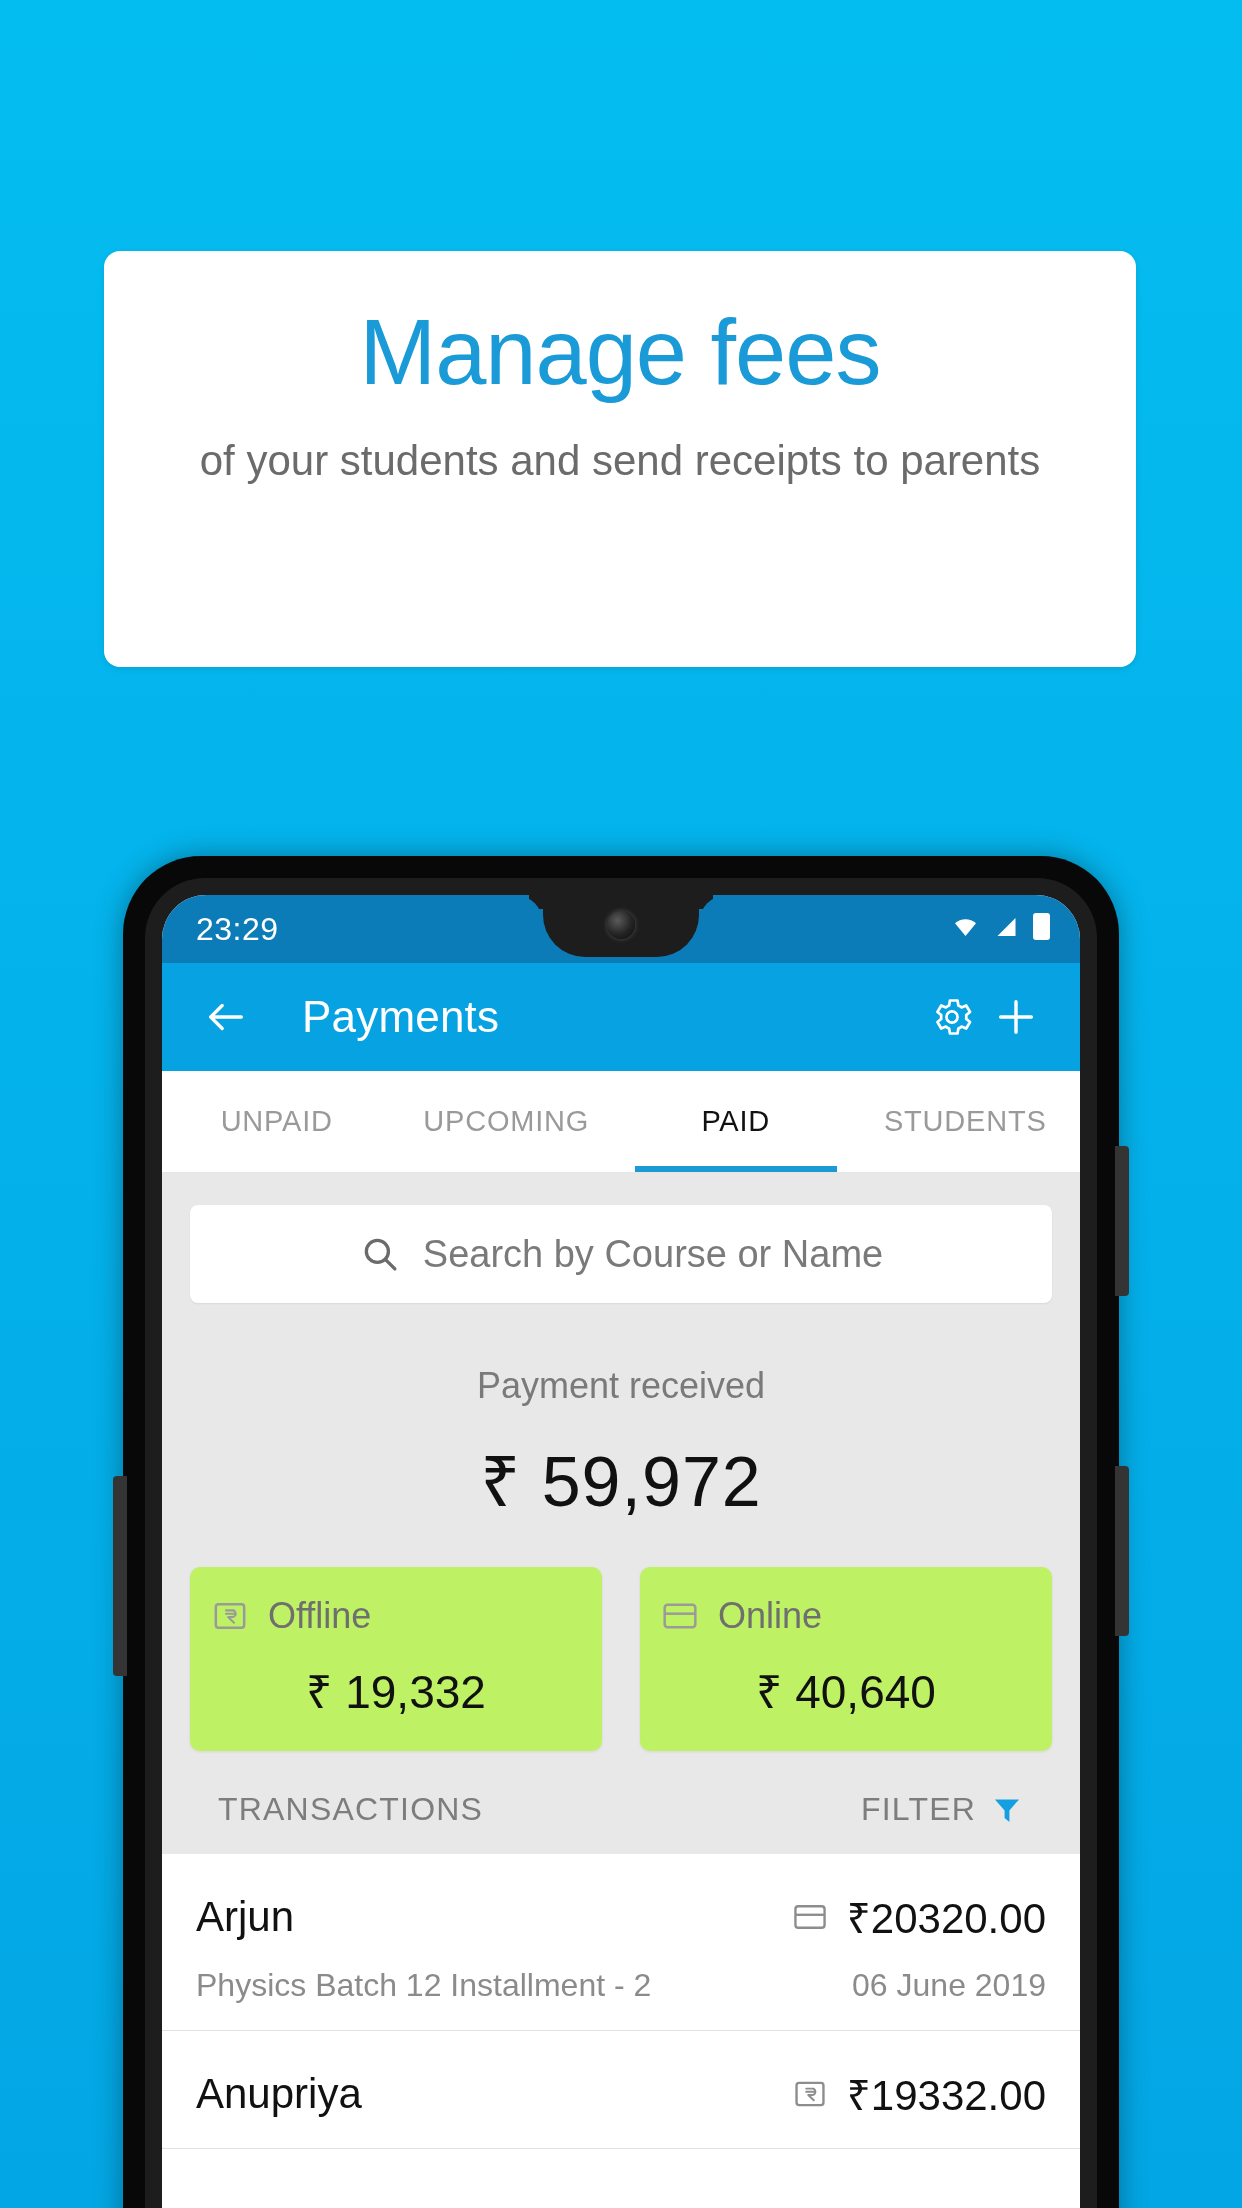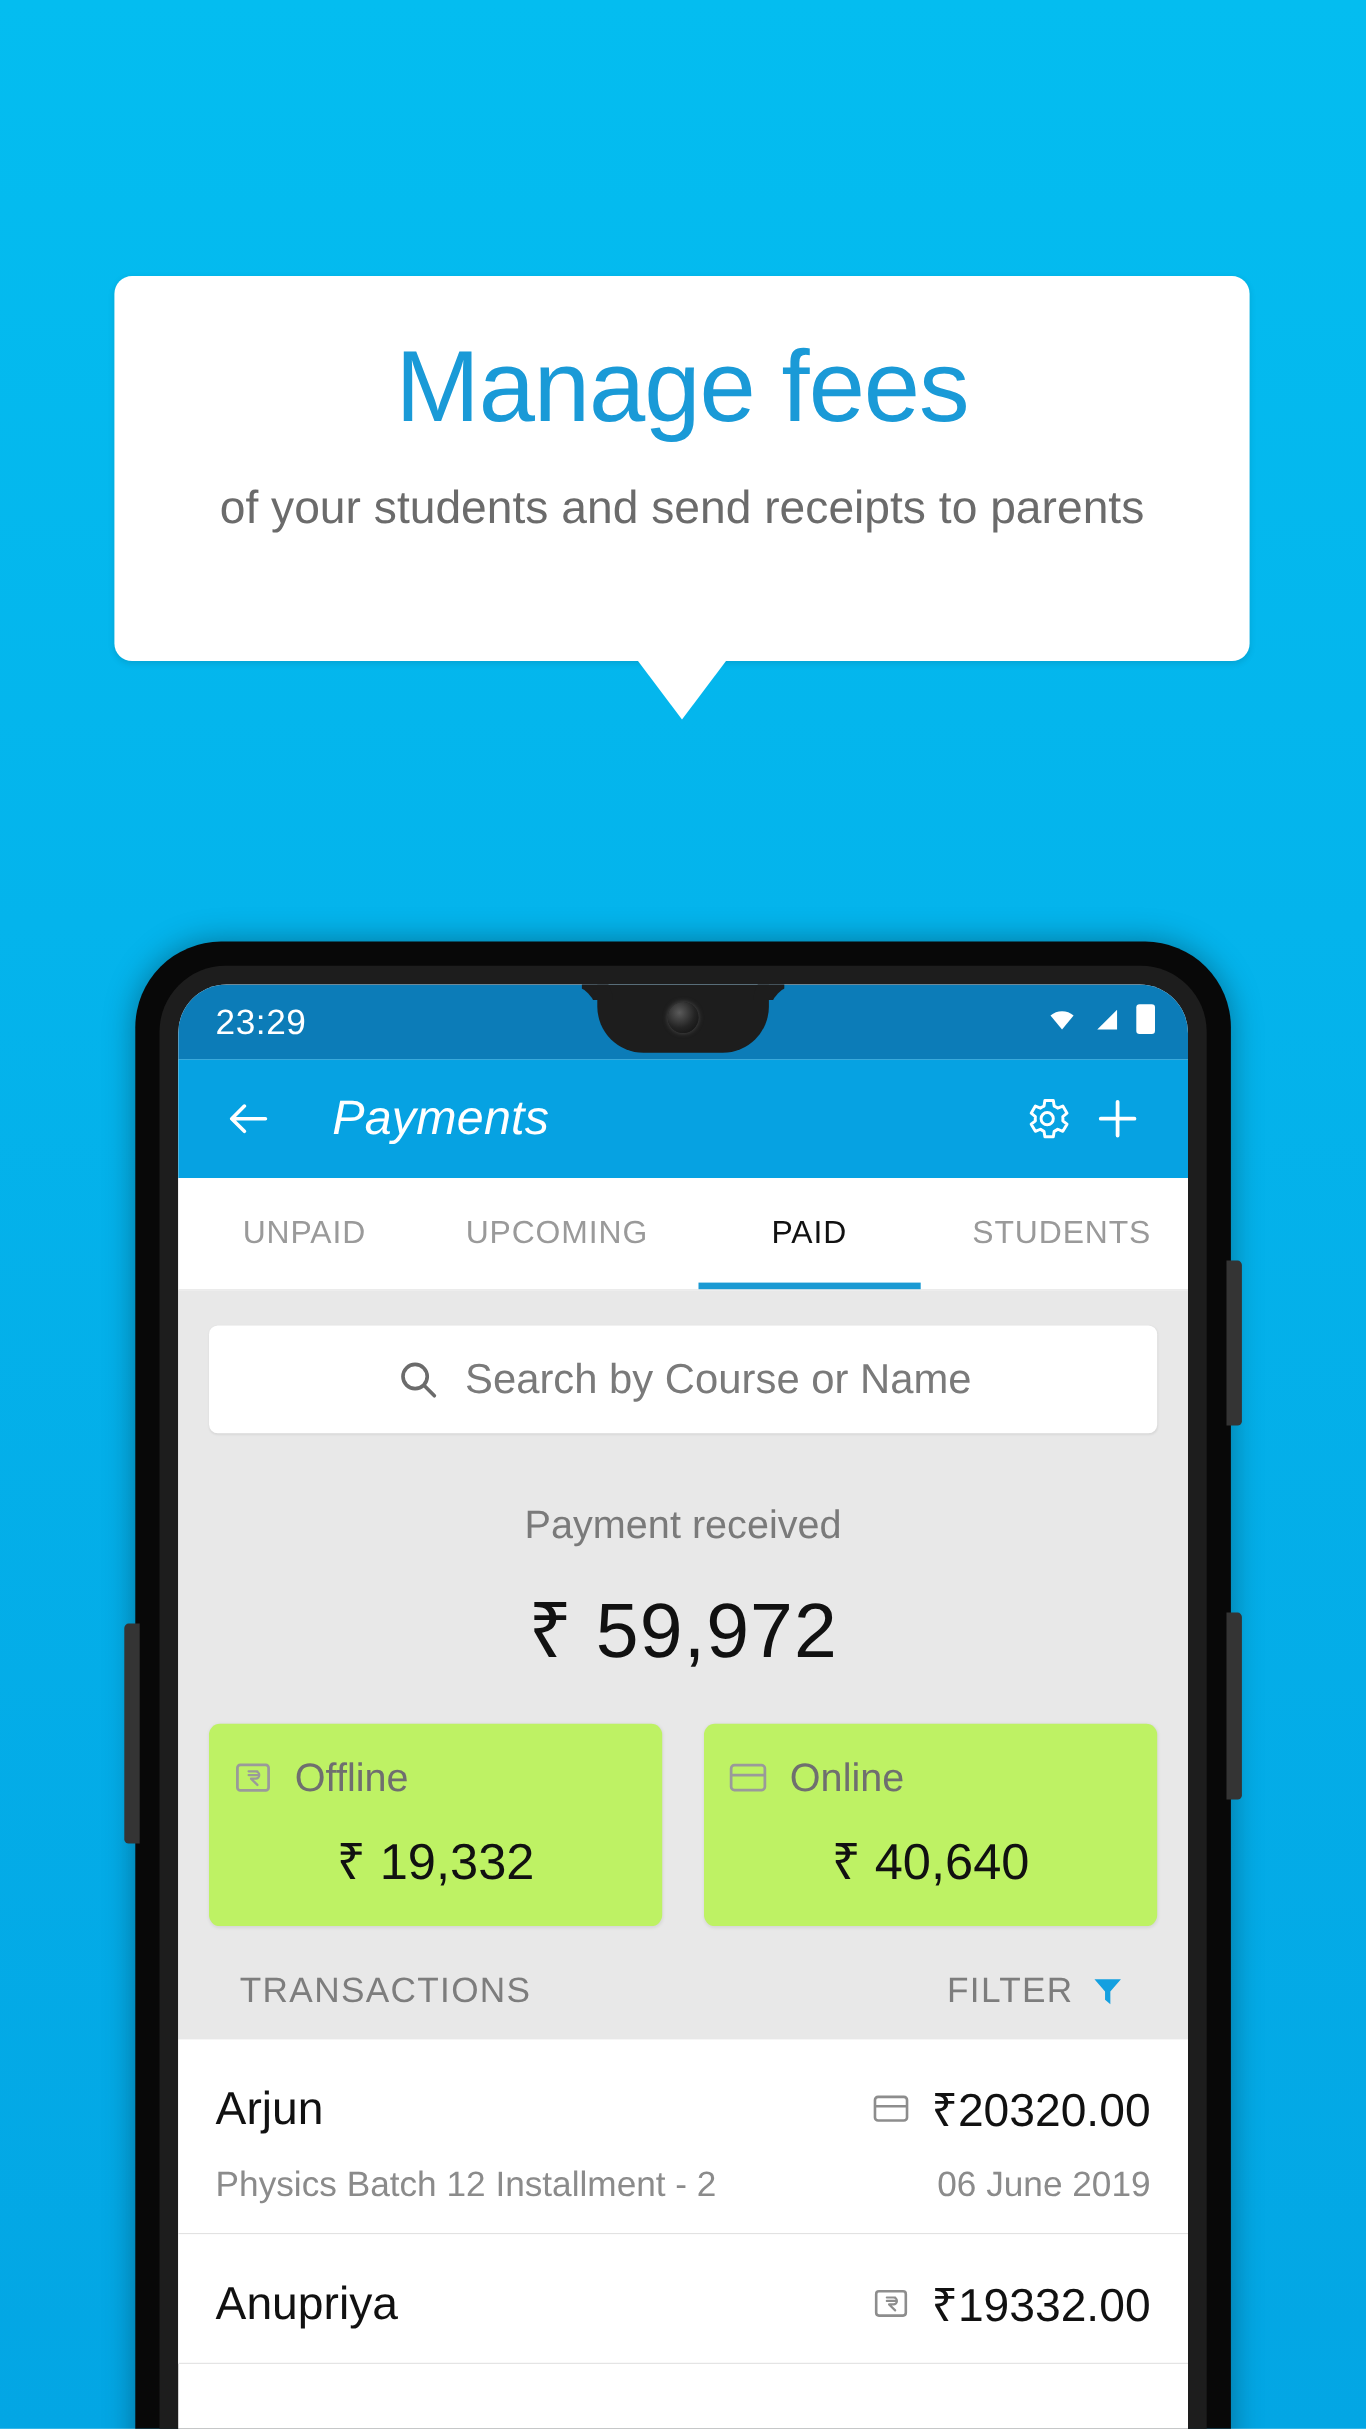--- a/index.html
+++ b/index.html
@@ -10,21 +10,21 @@
     overflow:hidden;
     position:relative;
   }
 
   
   #callout {
     position:absolute;
     left:104px; top:251px; width:1032px; height:100px;
   }
   .callout-card {
-    position:absolute; left:0; top:0; width:1032px; height:350px;
+    position:absolute; left:0; top:0; width:1032px; height:416px;
     background:#ffffff;
     border-radius:16px;
     box-shadow:0 2px 6px rgba(0,0,0,.10);
   }
   .callout-title {
     position:absolute; left:0; top:55px; width:100%;
     text-align:center;
     font-size:92px; font-weight:400; color:#1a9ad7;
     letter-spacing:-1px; line-height:1;
   }
@@ -128,21 +128,20 @@
 
   
   .appbar {
     height:108px; background:#06a2e2;
     display:flex; align-items:center; padding:0 32px;
     color:#fff;
   }
   .appbar-title {
     font-size:44px; font-weight:400; margin-left:44px; flex:1;
     letter-spacing:.2px;
-    font-style:italic;
   }
   .appbar-act { width:64px; height:64px; display:flex; align-items:center; justify-content:center; }
 
   
   .tabs {
     height:102px; background:#fff; display:flex;
     border-bottom:1px solid #e6e6e6;
   }
   .tab {
     flex:1; display:flex; align-items:center; justify-content:center;

